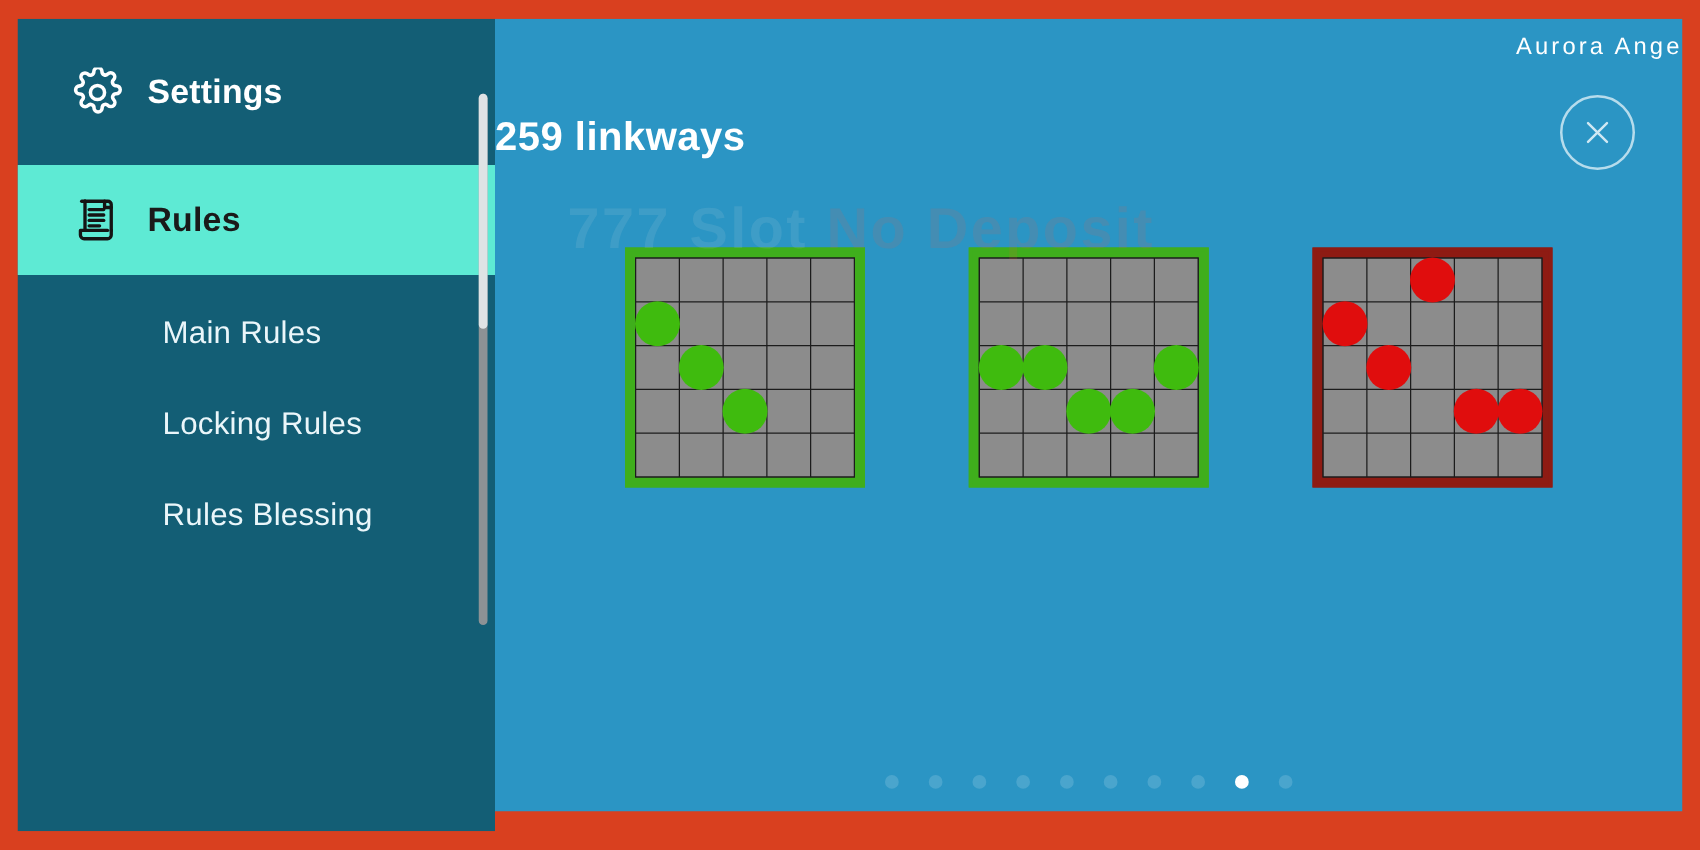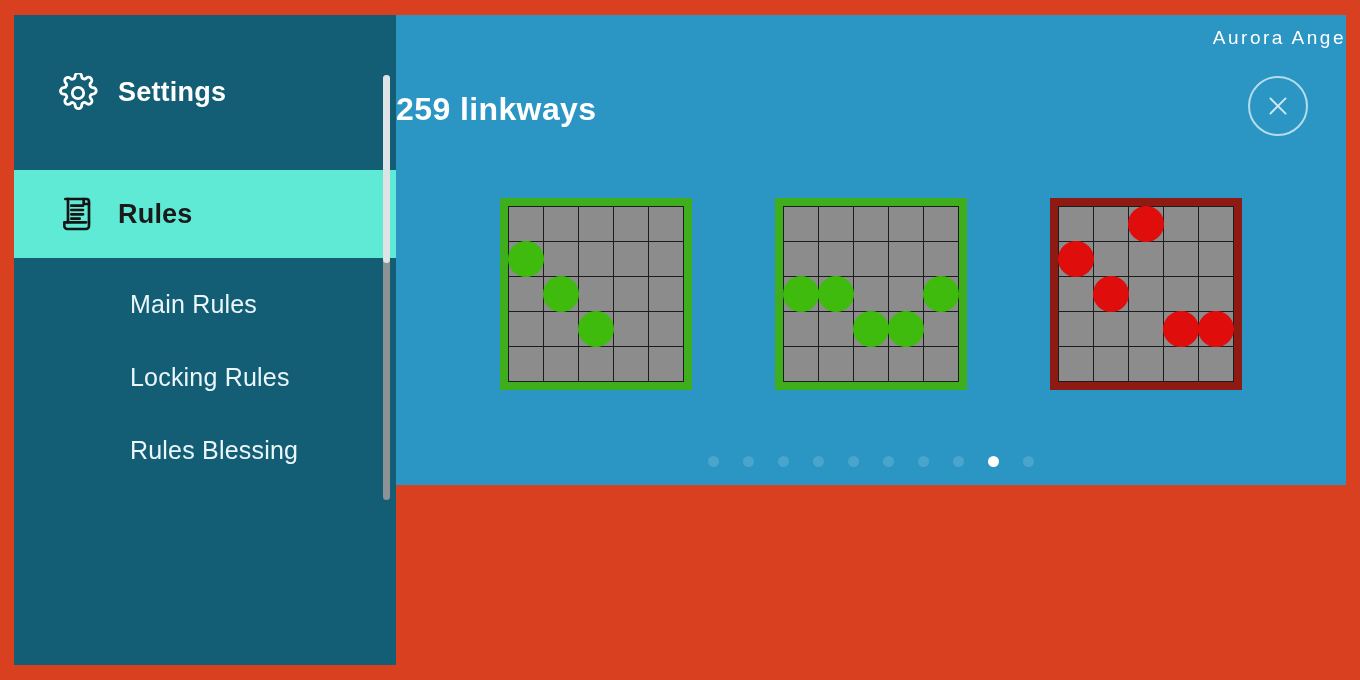--- a/index.html
+++ b/index.html
@@ -40,21 +40,21 @@
   }
 
   .side-row {
     display: flex;
     align-items: center;
     height: 88px;
     padding-left: 42px;
   }
 
   .side-row.settings {
-    height: 155px;
+    height: 117px;
     padding-left: 42px;
   }
 
   .side-row.active {
     background: #5eead4;
     height: 88px;
     margin-top: 0;
   }
 
   .side-icon {
@@ -107,21 +107,21 @@
     width: 7px;
     height: 188px;
     background: #dfe3e5;
     border-radius: 4px;
   }
 
   
   .main {
     position: relative;
     flex: 1 1 auto;
-    height: 470px;
+    height: 634px;
     background: #2b95c4;
     overflow: hidden;
   }
 
   .game-title {
     position: absolute;
     right: 0px;
     top: 12px;
     font-size: 19px;
     color: #ffffff;
@@ -309,20 +309,25 @@
 
       <div class="close-btn">
         <svg width="26" height="26" viewBox="0 0 24 24" fill="none" stroke="#cfe8f3" stroke-width="1.8" stroke-linecap="round">
           <line x1="5" y1="5" x2="19" y2="19"></line>
           <line x1="19" y1="5" x2="5" y2="19"></line>
         </svg>
       </div>
 
       <div class="panel-title">259 linkways</div>
 
+      <div class="watermark">
+        <span>777</span>
+        <span>Slot</span>
+        <span class="wm-red">No Deposit</span>
+      </div>
 
       <div class="grids" id="grids">
           <div class="grid-box green">
             <div class="grid-inner">
               <div class="cell"></div>
               <div class="cell"></div>
               <div class="cell"></div>
               <div class="cell"></div>
               <div class="cell"></div>
               <div class="cell">

